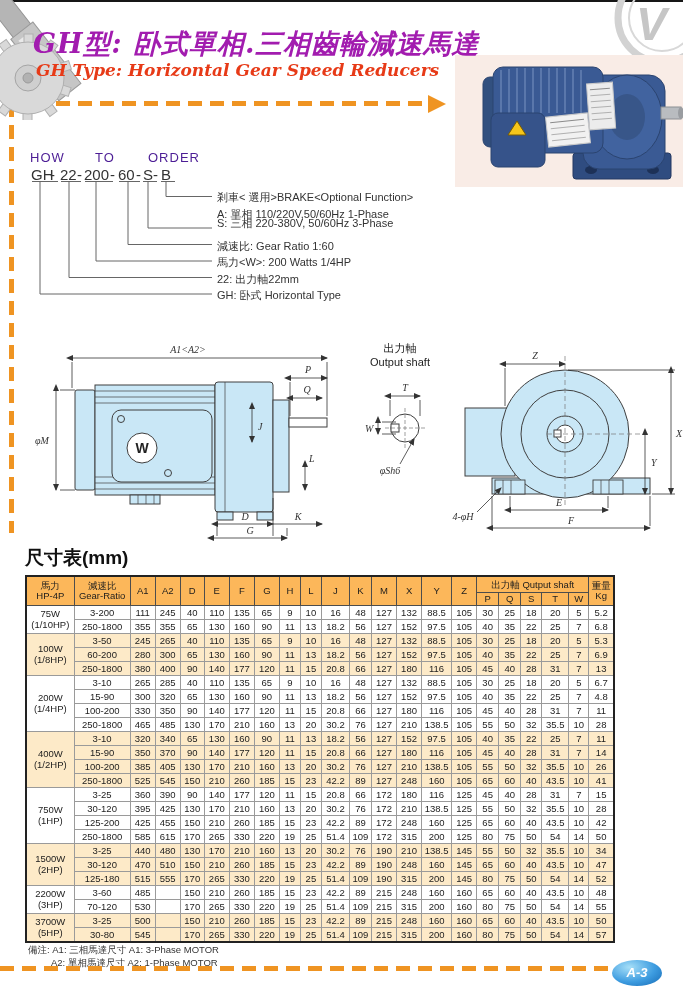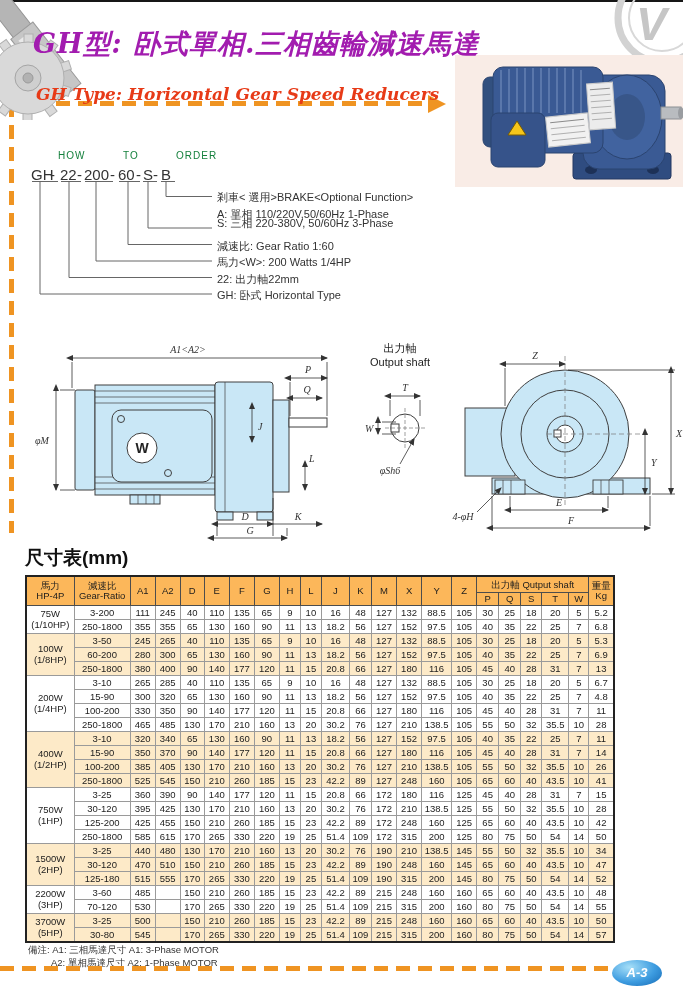--- a/index.html
+++ b/index.html
@@ -6,28 +6,28 @@
   body{
     position:relative;width:683px;height:995px;background:#fff;overflow:hidden;
     font-family:"Liberation Sans",sans-serif;color:#222;
   }
   .abs{position:absolute;}
   
   .top-line{left:0;top:0;width:683px;height:2px;background:#161616;}
   .main-title{left:33px;top:26px;font-family:"DejaVu Serif",serif;font-style:italic;font-weight:bold;
     font-size:27px;color:#a21caf;white-space:nowrap;z-index:3;letter-spacing:1px;}
   .sub-title{left:36px;top:60px;font-family:"DejaVu Serif",serif;font-style:italic;font-weight:bold;
-    font-size:17px;color:#e73a17;white-space:nowrap;z-index:3;margin-top:24px;}
+    font-size:17px;color:#e73a17;white-space:nowrap;z-index:3;}
   .dash-h{height:5px;background:repeating-linear-gradient(90deg,#ef9422 0 14px,transparent 14px 22px);}
   .dash-v{width:5px;background:repeating-linear-gradient(180deg,#ef9422 0 14px,transparent 14px 22px);}
   .arrow-head{left:428px;top:95px;width:0;height:0;border-left:18px solid #ef9422;
     border-top:9px solid transparent;border-bottom:9px solid transparent;}
   .motor-panel{left:455px;top:55px;width:228px;height:132px;background:#f9ece6;}
   
-  .order-word{top:150px;font-size:10px;color:#15803d;letter-spacing:1px;margin-left:28px;}
+  .order-word{top:150px;font-size:13px;color:#4c1d95;letter-spacing:1px;}
   .code-tok{top:166px;font-size:15px;color:#333;}
   .order-label{left:217px;font-size:11px;color:#333;white-space:nowrap;text-align:right;}
   svg text{font-family:"Liberation Sans",sans-serif;}
   .dimtxt{font-size:10px;fill:#333;font-style:italic;font-family:"Liberation Serif",serif;}
   
   .table-title{left:25px;top:545px;font-size:19px;font-weight:bold;color:#101010;}
   table.dim-table{position:absolute;left:25px;top:575px;width:590px;border-collapse:collapse;
     table-layout:fixed;font-size:9.5px;color:#1c1c1c;border:2px solid #222;}
   table.dim-table th,table.dim-table td{border:1px solid #9a9a9a;text-align:center;padding:0;
     line-height:1.05;white-space:nowrap;overflow:hidden;}

